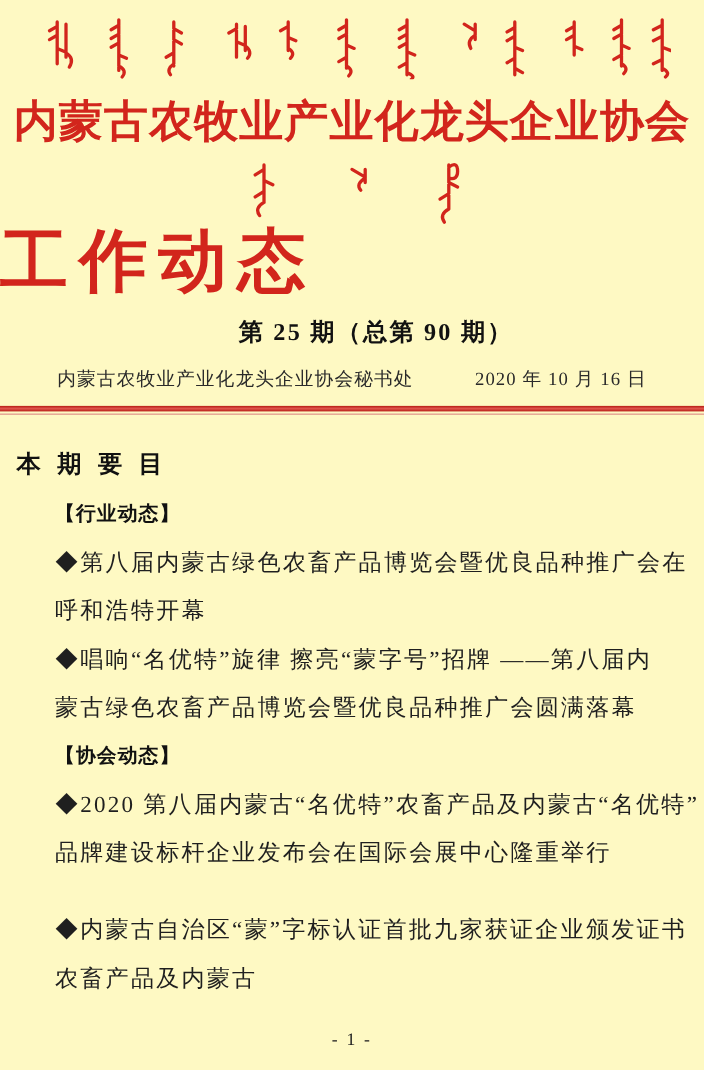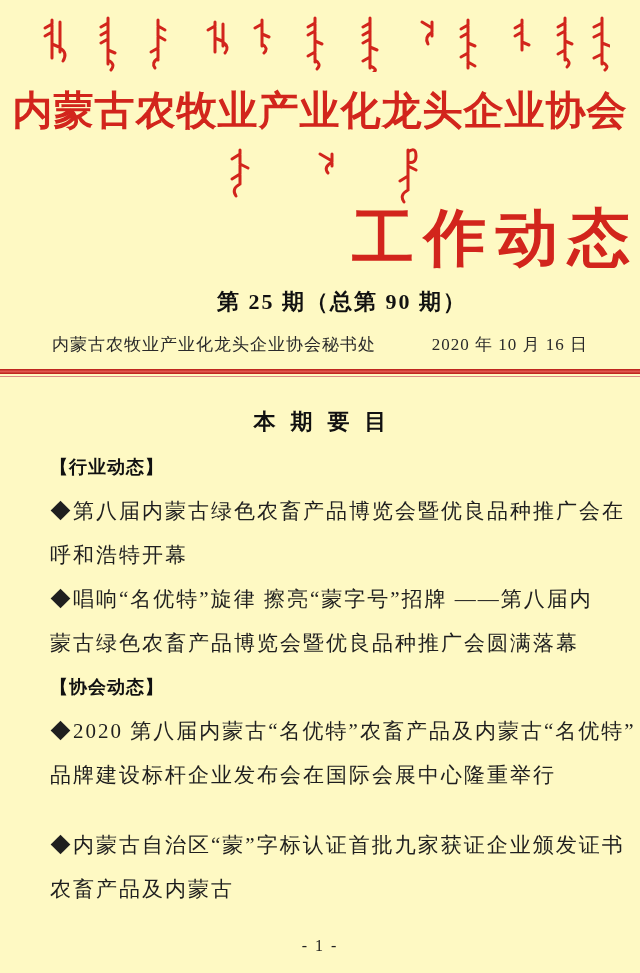--- a/index.html
+++ b/index.html
@@ -19,21 +19,21 @@
     text-align:center;
     font-size:40px;
     font-weight:bold;
     color:#d2251c;
     letter-spacing:1px;
     line-height:1.15;
   }
   .mong-mid{display:block;margin:10px auto 0 auto;}
   .masthead-title{
     margin:2px 0 0 0;
-    text-align:right;
+    text-align:left;
     font-size:62px;
     font-weight:bold;
     color:#d2251c;
     letter-spacing:10px;
     line-height:1.05;
   }
   .issue-line{
     margin-top:16px;
     text-align:center;
     font-size:22px;
@@ -61,21 +61,21 @@
   }
   .red-rule-thin{
     margin-top:2px;
     width:640px;
     height:1px;
     background:#dc8a84;
   }
   
   .toc-heading{
     margin-top:30px;
-    text-align:center;
+    text-align:left;
     font-size:22px;
     font-weight:bold;
     letter-spacing:15px;
     text-indent:15px;
     color:#111;
   }
   .content{
     width:540px;
     margin:8px auto 0 auto;
   }

